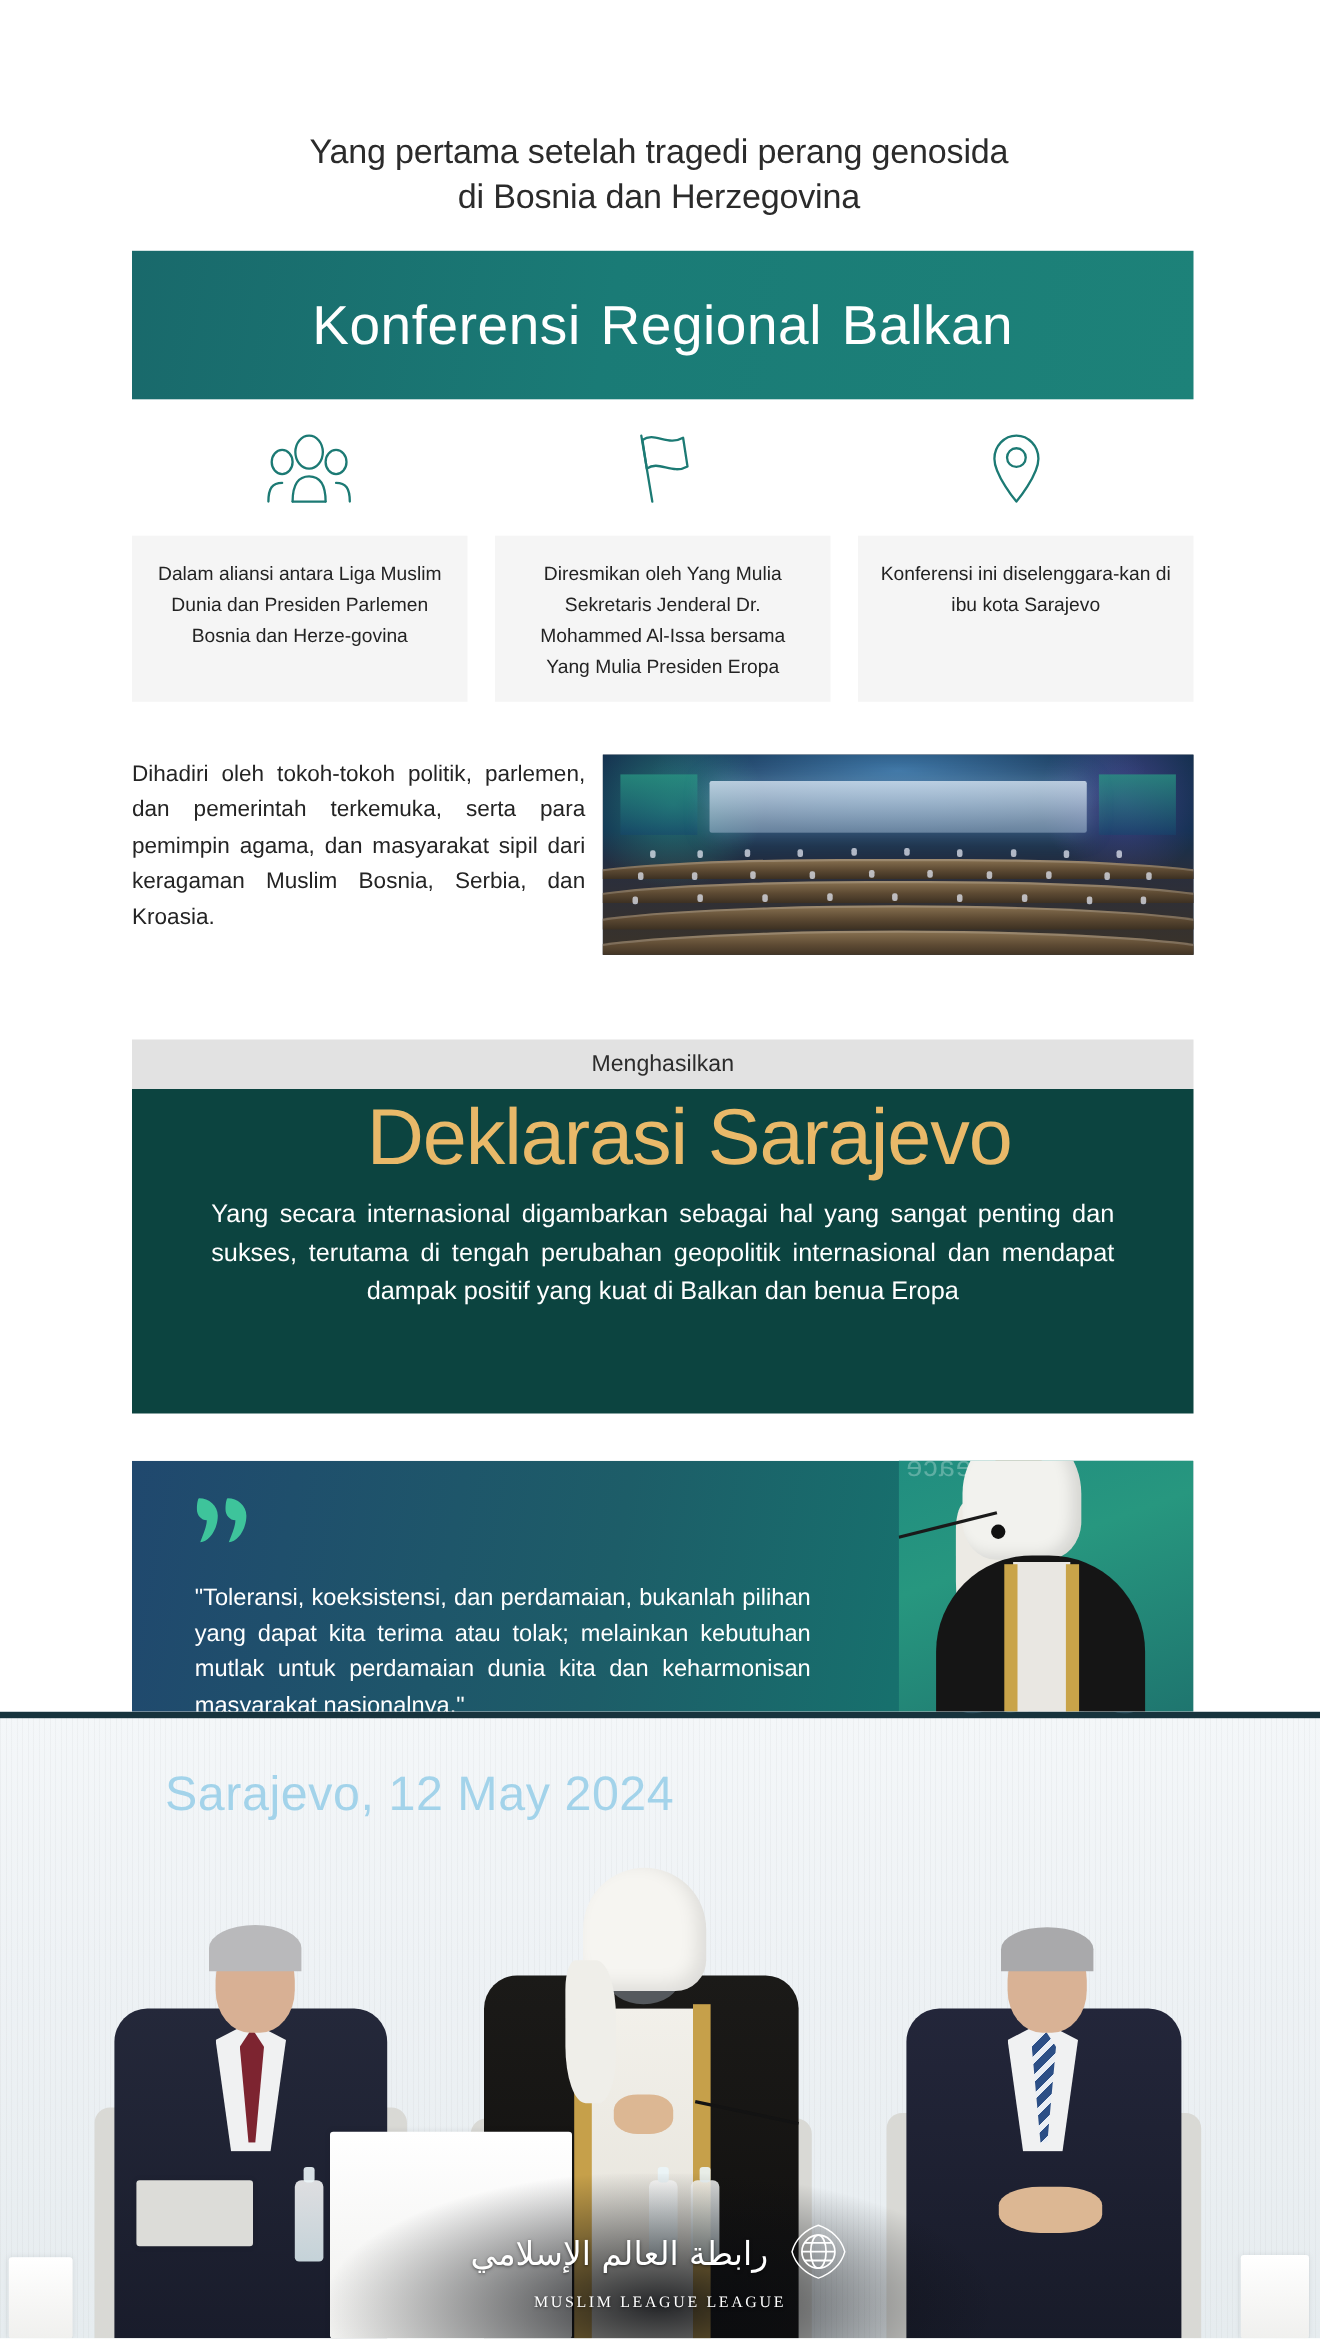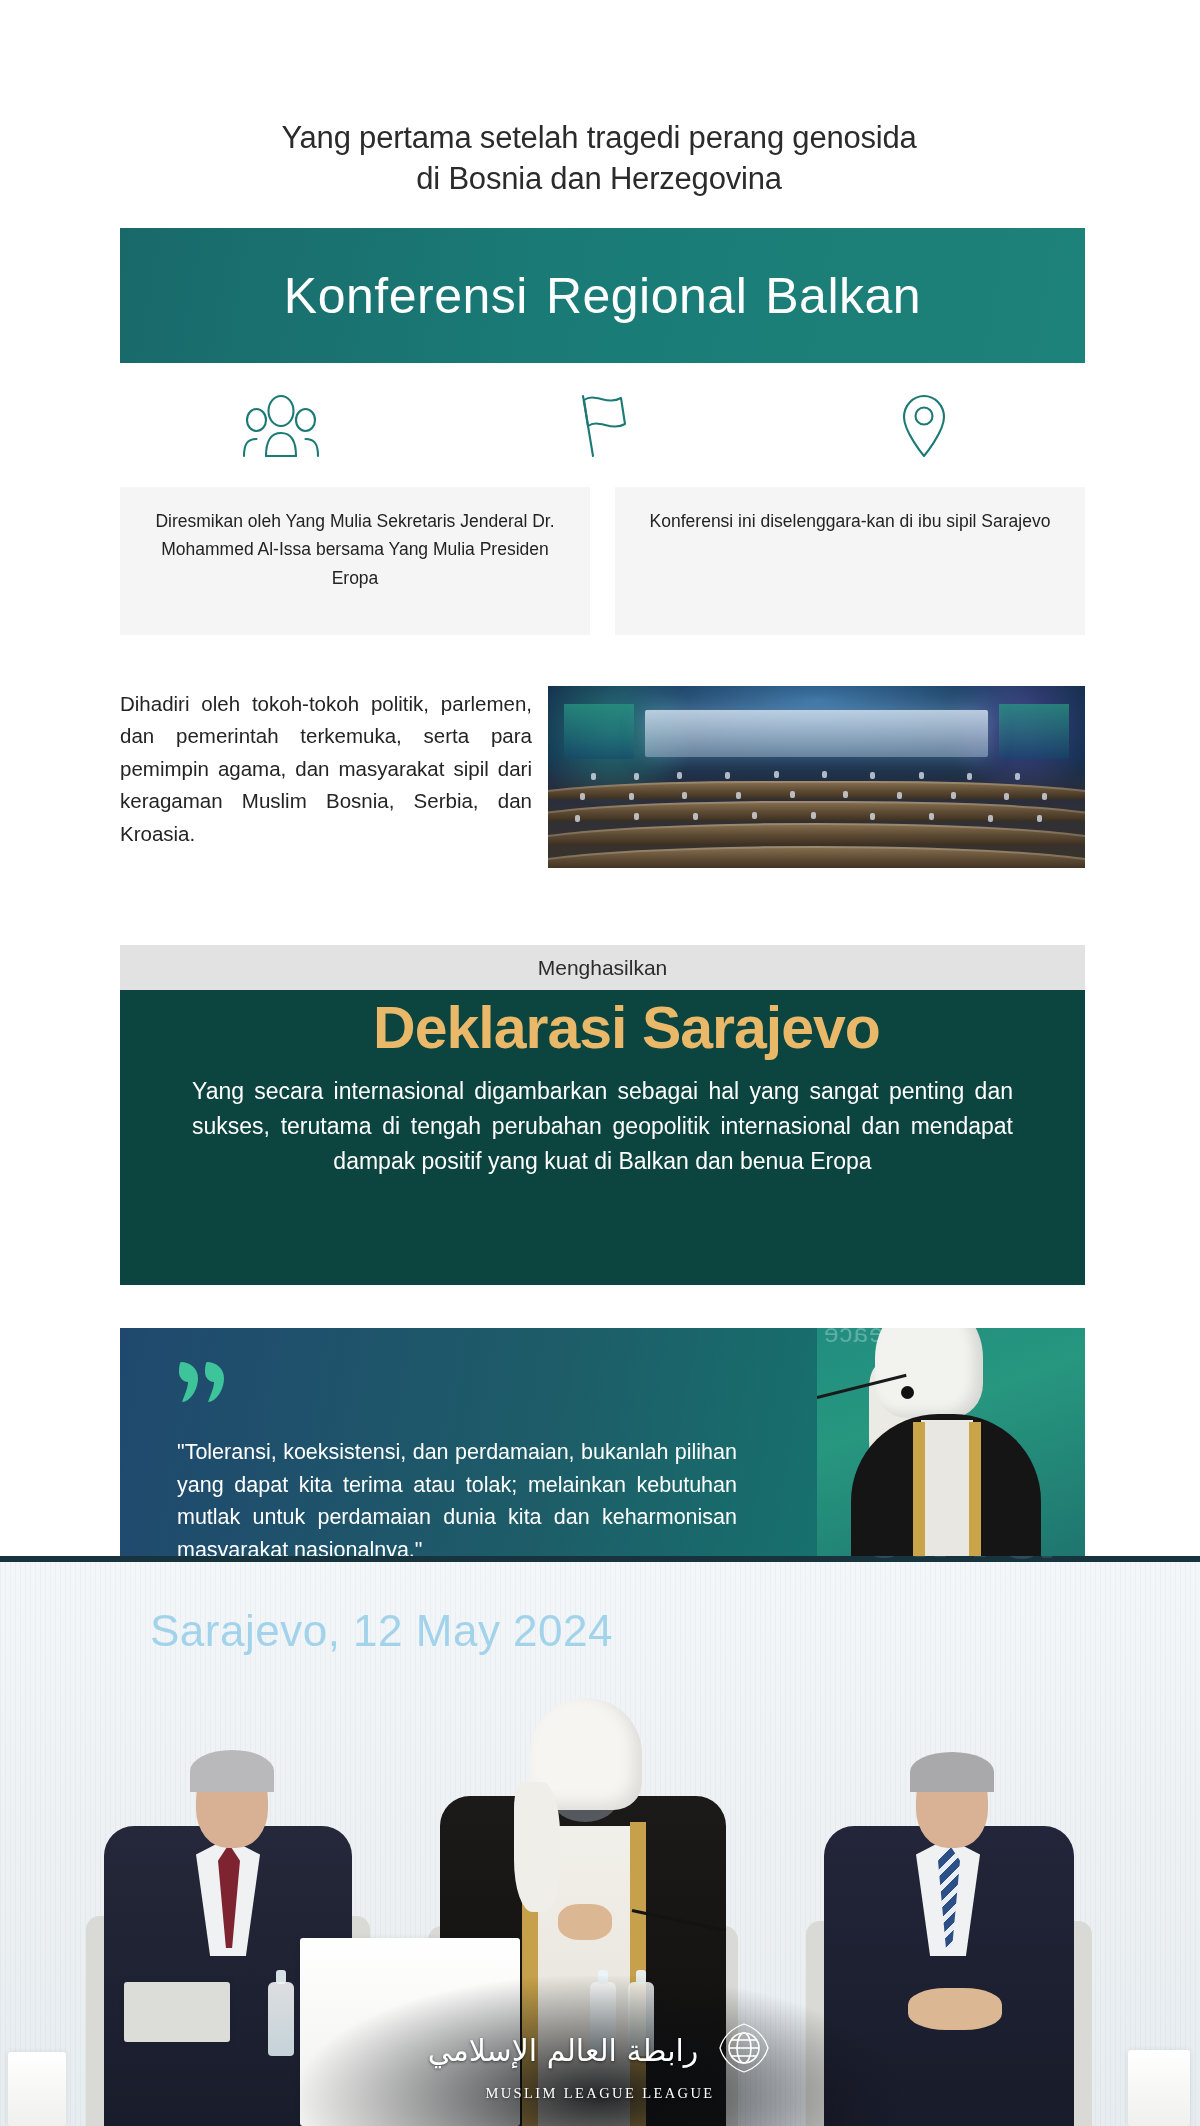--- a/index.html
+++ b/index.html
@@ -168,22 +168,22 @@
     position: absolute;
     left: 120px;
     top: 990px;
     width: 965px;
     height: 295px;
     background: #0c4440;
   }
   .decl h2 {
     color: #e8b濃;
     color: #e9b969;
-    font-size: 59px;
-    font-weight: 700;
+    font-size: 72px;
+    font-weight: 400;
     line-height: 0.95;
     text-align: center;
     padding-top: 10px;
     letter-spacing: -1px;
     padding-left: 48px;
   }
   .decl p {
     color: #ffffff;
     font-size: 23px;
     line-height: 1.52;
@@ -399,22 +399,23 @@
       <span>
         <svg width="60" height="70" viewBox="0 0 60 70" fill="none" stroke="#1c7a74" stroke-width="2.1" stroke-linecap="round" stroke-linejoin="round">
           <path d="M30 66 C30 66 50 42 50 27 C50 15.5 41 6 30 6 C19 6 10 15.5 10 27 C10 42 30 66 30 66 Z"></path>
           <circle cx="30" cy="26" r="8.5"></circle>
         </svg>
       </span>
     </div>
   </div>
 
   <div class="cards">
+    <div class="card">Dalam aliansi antara Liga Muslim Dunia dan Presiden Parlemen Bosnia dan Herze-govina</div>
     <div class="card">Diresmikan oleh Yang Mulia Sekretaris Jenderal Dr. Mohammed Al-Issa bersama Yang Mulia Presiden Eropa</div>
-    <div class="card">Konferensi ini diselenggara-kan di ibu sipil Sarajevo</div>
+    <div class="card">Konferensi ini diselenggara-kan di ibu kota Sarajevo</div>
   </div>
 
   <div class="mid">
     <div class="mid-text">Dihadiri oleh tokoh-tokoh politik, parlemen, dan pemerintah terkemuka, serta para pemimpin agama, dan masyarakat sipil dari keragaman Muslim Bosnia, Serbia, dan Kroasia.</div>
     <div class="photo">
       <div class="hall-bg"></div>
       <div class="screen-left"></div>
       <div class="screen-right"></div>
       <div class="stage"></div>
       <div class="seatrow" style="top:52%;height:18px;"></div>

